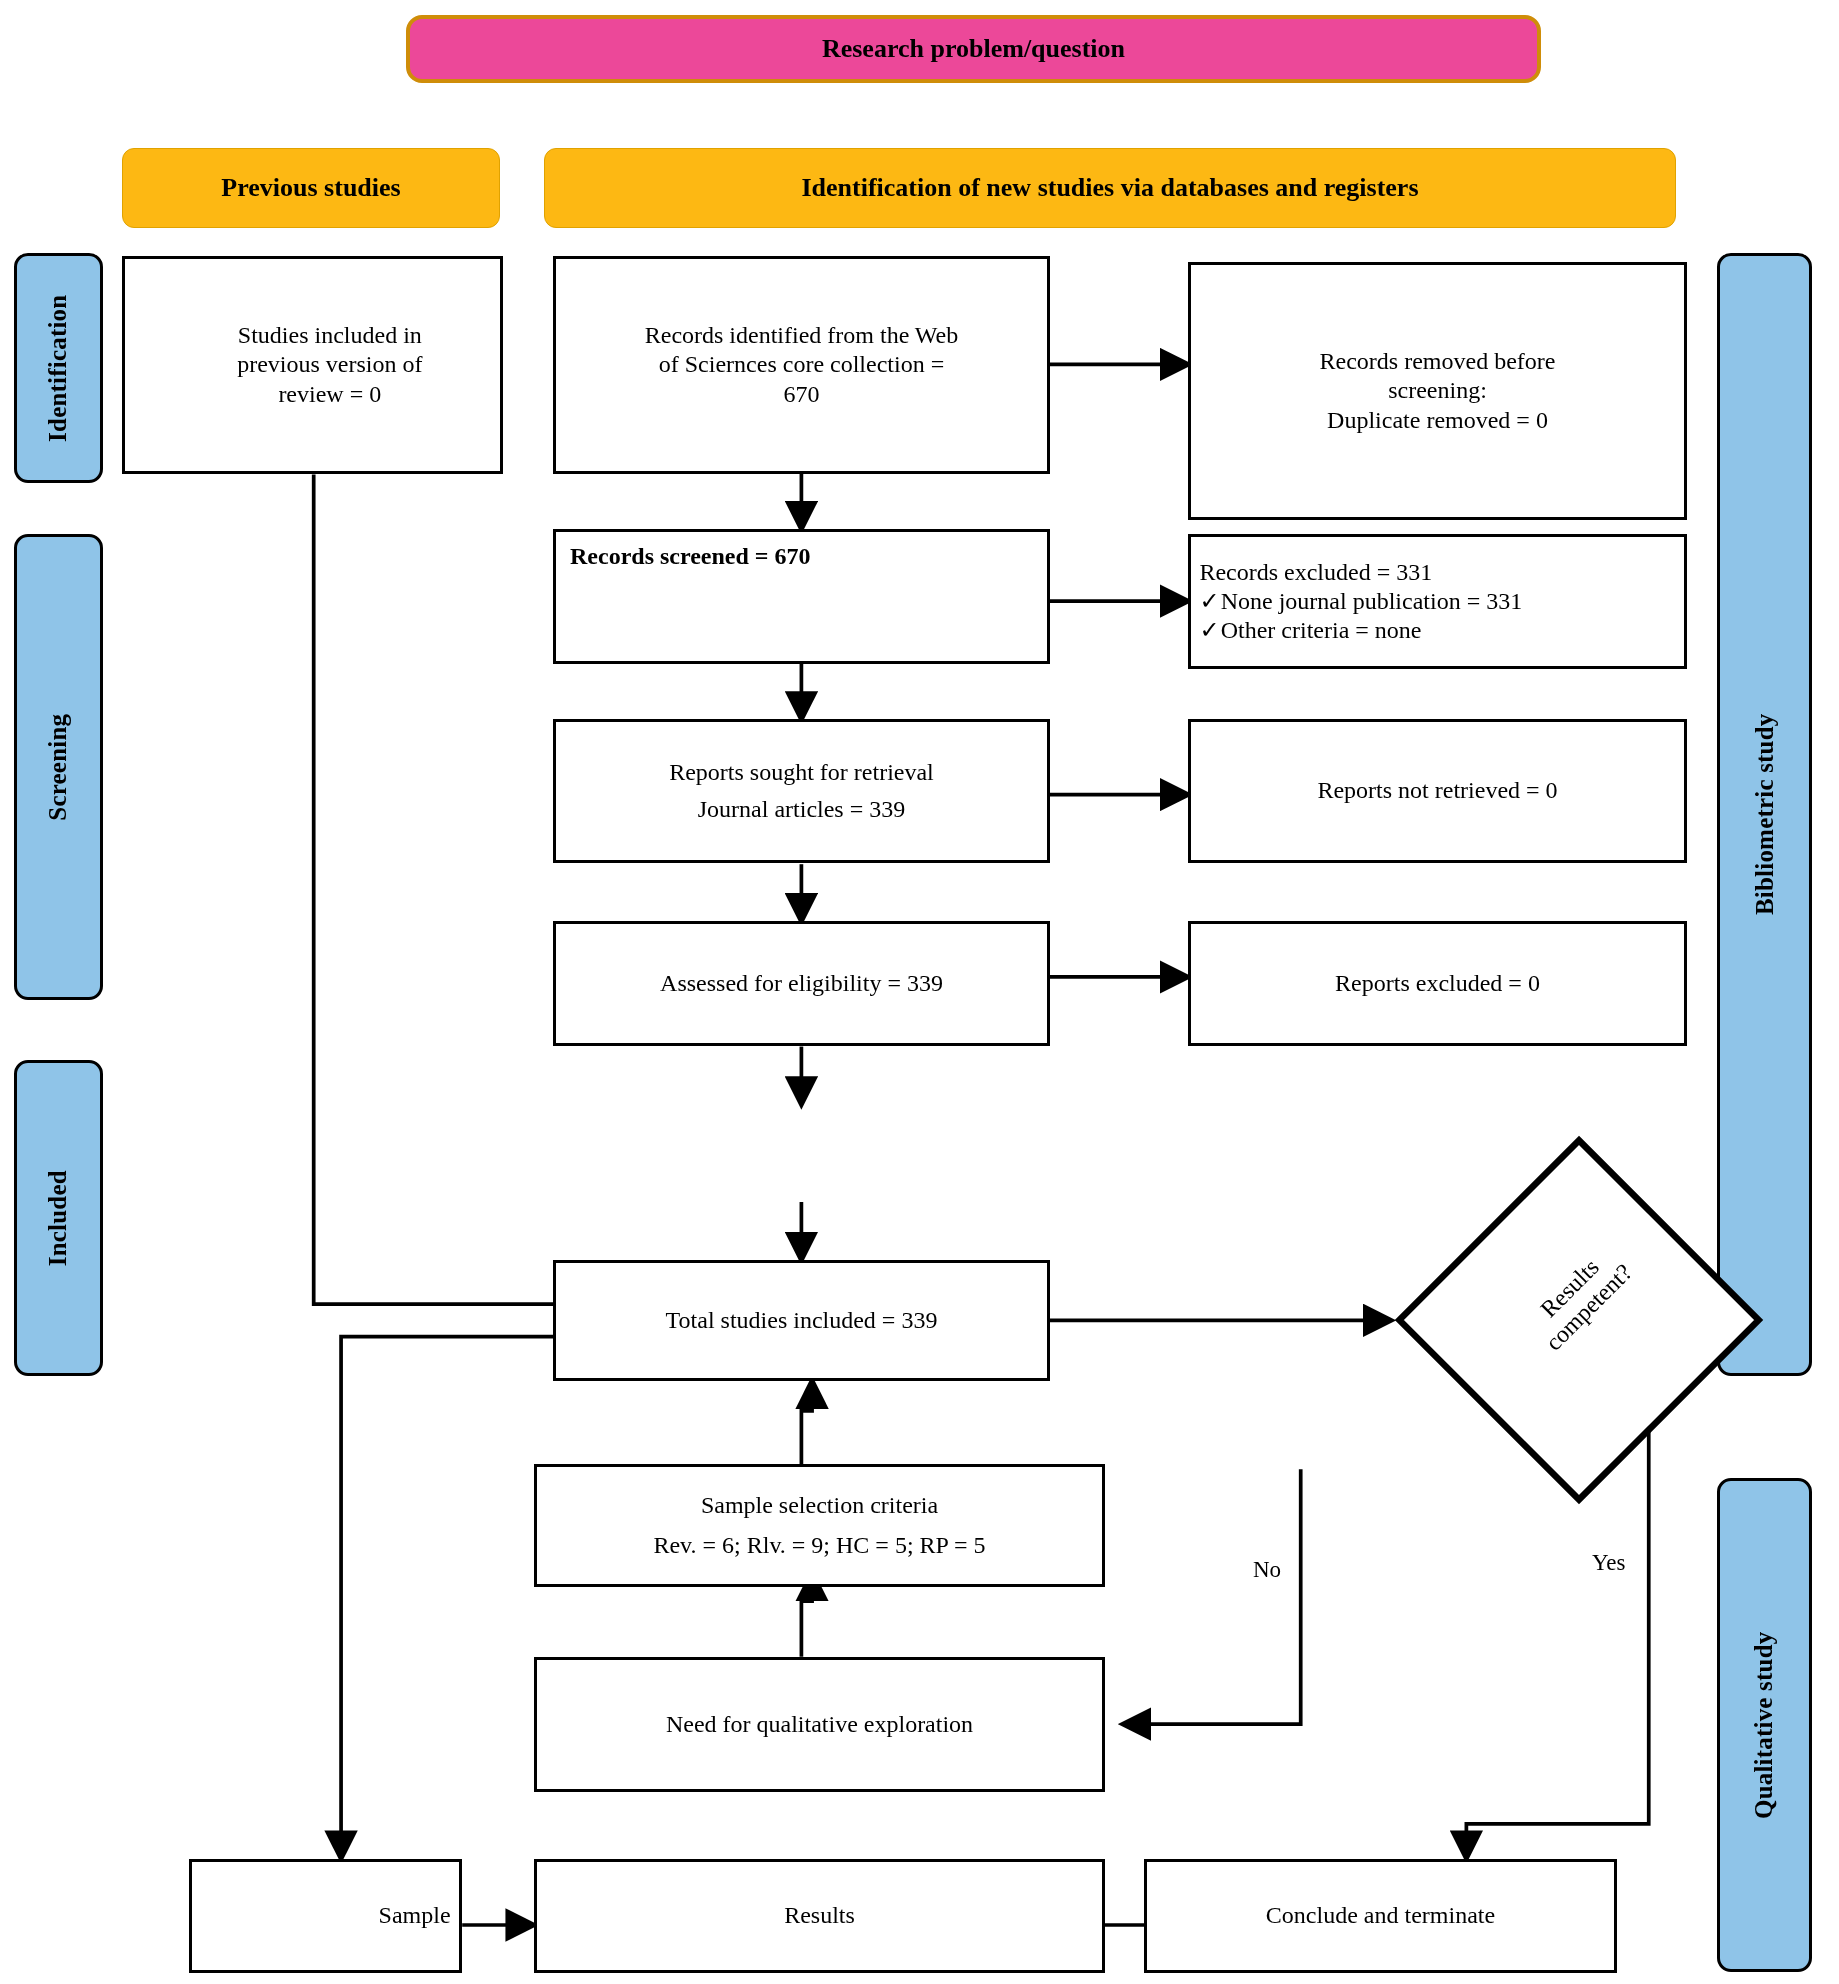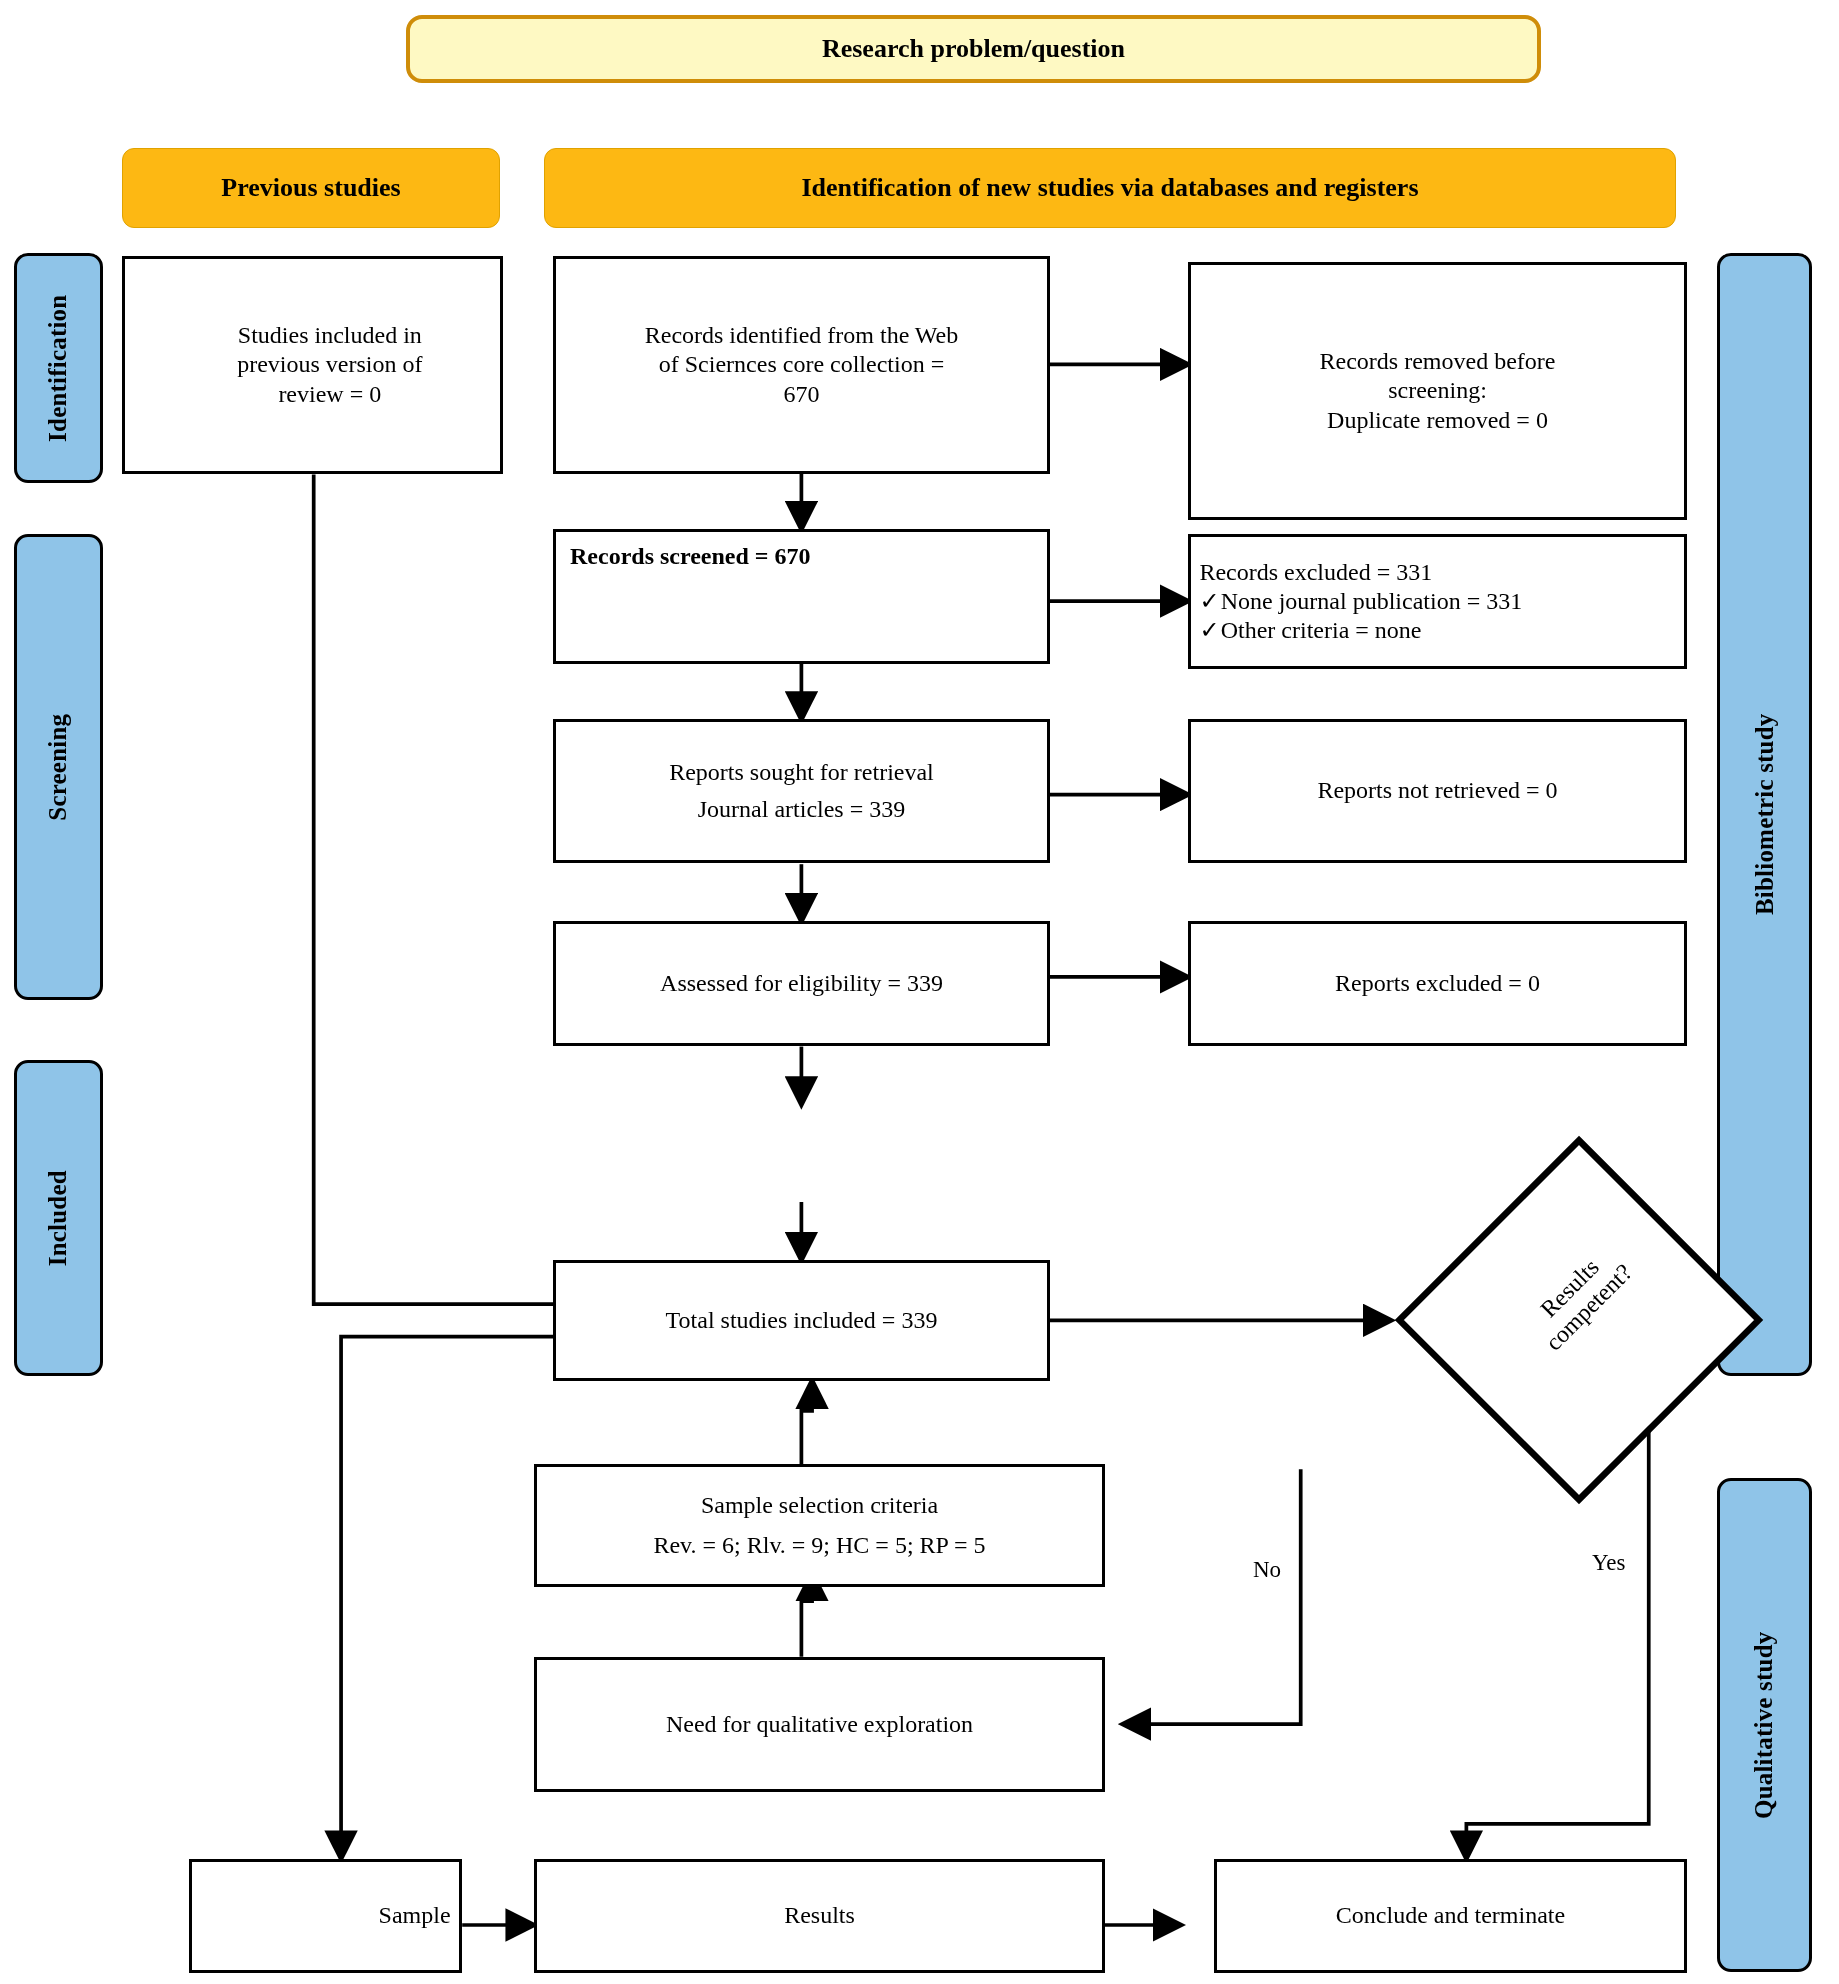--- a/index.html
+++ b/index.html
@@ -9,21 +9,21 @@
 
   .node{position:absolute;box-sizing:border-box;display:flex;align-items:center;justify-content:center;
         text-align:center;color:#000;font-family:"Liberation Serif", serif;line-height:1.22;}
 
   
   .box{border:3.2px solid #000;background:#fff;padding:3.7px 8.4px;font-size:24px;}
   .box.left-al{justify-content:flex-start;text-align:left;}
   .box.topleft{align-items:flex-start;justify-content:flex-start;text-align:left;padding-top:10.2px;padding-left:14px;}
 
   
-  .rounded-orange{border:4.2px solid #cf8d09;border-radius:16px;background:#fef9c3;font-weight:bold;font-size:26px;align-items:center;}
+  .rounded-orange{border:4.2px solid #cf8d09;border-radius:16px;background:#ec4899;font-weight:bold;font-size:26px;align-items:center;}
 
   
   .orange-bar{background:#fdb813;border:1.4px solid #e0a200;border-radius:12px;font-weight:bold;font-size:26px;color:#000;}
 
   
   .blue-tab{background:#8fc4e8;border:3.7px solid #000;border-radius:14px;}
   .blue-tab .vtxt{transform:rotate(-90deg);white-space:nowrap;font-weight:bold;font-size:25px;letter-spacing:0.2px;}
 
   
   .diamond-wrap{position:absolute;}
@@ -217,20 +217,20 @@
       <span class="ln">Sample</span>
     </div>
   </div>
 
   <div class="node box" style="left:534px;top:1859px;width:571px;height:114px;">
     <div>
       <span class="ln">Results</span>
     </div>
   </div>
 
-  <div class="node box" style="left:1214px;top:1859px;width:473px;height:114px;font-family:Liberation Serif, serif;">
+  <div class="node box" style="left:1144px;top:1859px;width:473px;height:114px;font-family:Liberation Serif, serif;">
     <div>
       <span class="ln">Conclude and terminate</span>
     </div>
   </div>
 
 </div>
 
 
 </body></html>

